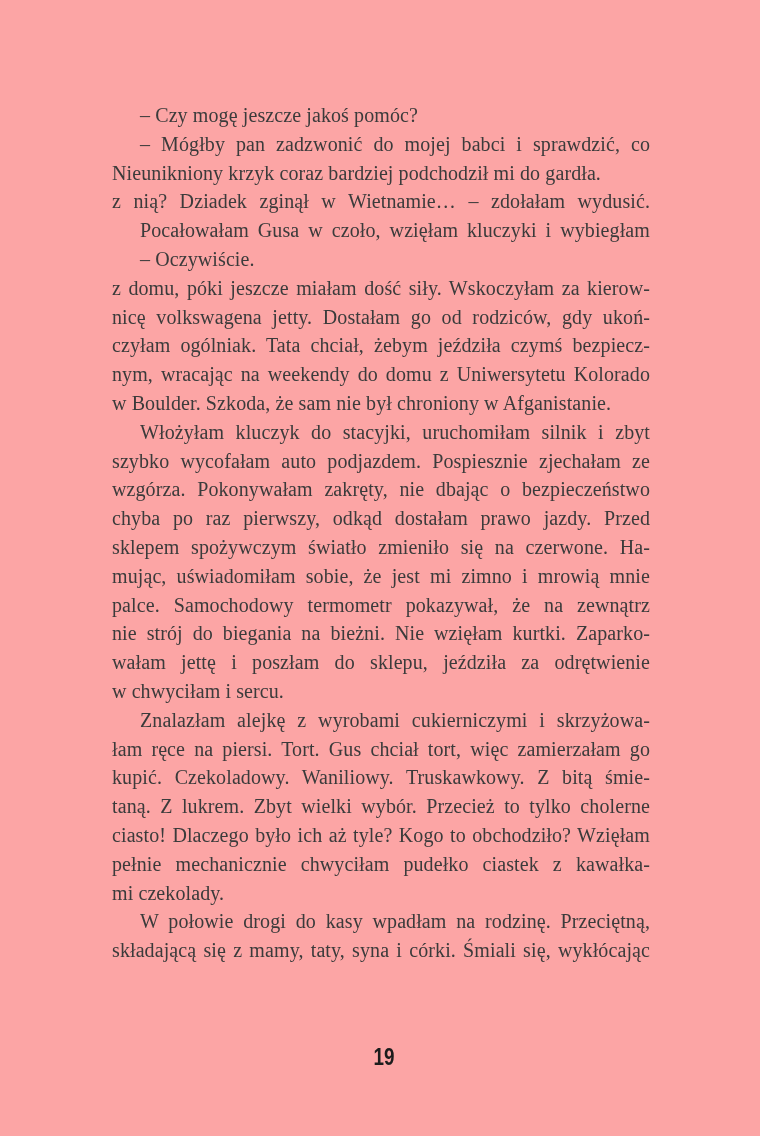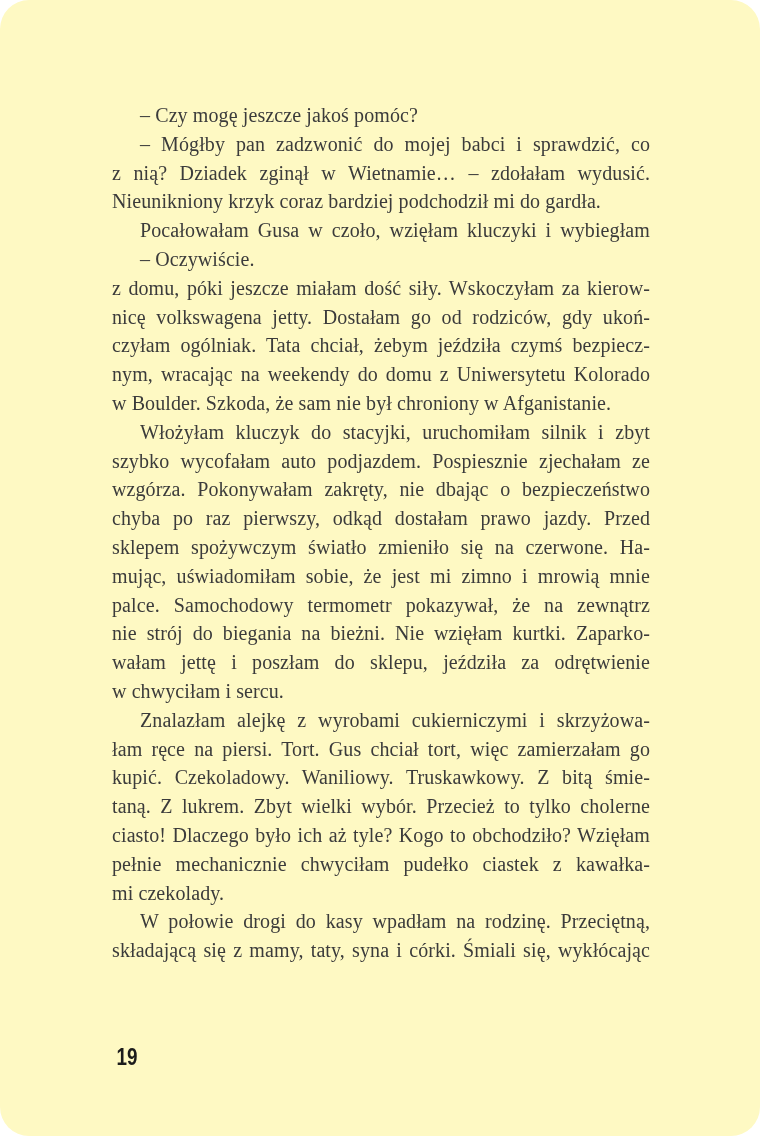--- a/index.html
+++ b/index.html
@@ -36,42 +36,42 @@
     text-align-last: left;
   }
   .line.indent {
     padding-left: 28px;
   }
   .folio {
     position: absolute;
     left: 112px;
     top: 1045px;
     width: 540px;
-    text-align: left;
+    text-align: center;
     color: #1c1c1c;
   }
   .folio .digits {
     display: inline-block;
     font-family: "Liberation Sans", "DejaVu Sans", sans-serif;
     font-weight: bold;
     font-size: 23px;
     line-height: 24px;
     transform: scaleX(0.82);
     transform-origin: 100% 50%;
   }
 </style>
 </head>
 <body>
 
-<div class="page" style="background: #fef9c3; border-radius: 29px;">
+<div class="page" style="background: #fca5a5;">
   <div class="text-block" id="text-block" style="color: rgb(59, 59, 59);">
       <div class="line indent end">– Czy mogę jeszcze jakoś pomóc?</div>
       <div class="line indent">– Mógłby pan zadzwonić do mojej babci i sprawdzić, co</div>
+      <div class="line end">Nieunikniony krzyk coraz bardziej podchodził mi do gardła.</div>
       <div class="line">z nią? Dziadek zginął w Wietnamie… – zdołałam wydusić.</div>
-      <div class="line end">Nieunikniony krzyk coraz bardziej podchodził mi do gardła.</div>
       <div class="line indent">Pocałowałam Gusa w czoło, wzięłam kluczyki i wybiegłam</div>
       <div class="line indent end">– Oczywiście.</div>
       <div class="line">z domu, póki jeszcze miałam dość siły. Wskoczyłam za kierow-</div>
       <div class="line">nicę volkswagena jetty. Dostałam go od rodziców, gdy ukoń-</div>
       <div class="line">czyłam ogólniak. Tata chciał, żebym jeździła czymś bezpiecz-</div>
       <div class="line">nym, wracając na weekendy do domu z Uniwersytetu Kolorado</div>
       <div class="line end">w Boulder. Szkoda, że sam nie był chroniony w Afganistanie.</div>
       <div class="line indent">Włożyłam kluczyk do stacyjki, uruchomiłam silnik i zbyt</div>
       <div class="line">szybko wycofałam auto podjazdem. Pospiesznie zjechałam ze</div>
       <div class="line">wzgórza. Pokonywałam zakręty, nie dbając o bezpieczeństwo</div>

